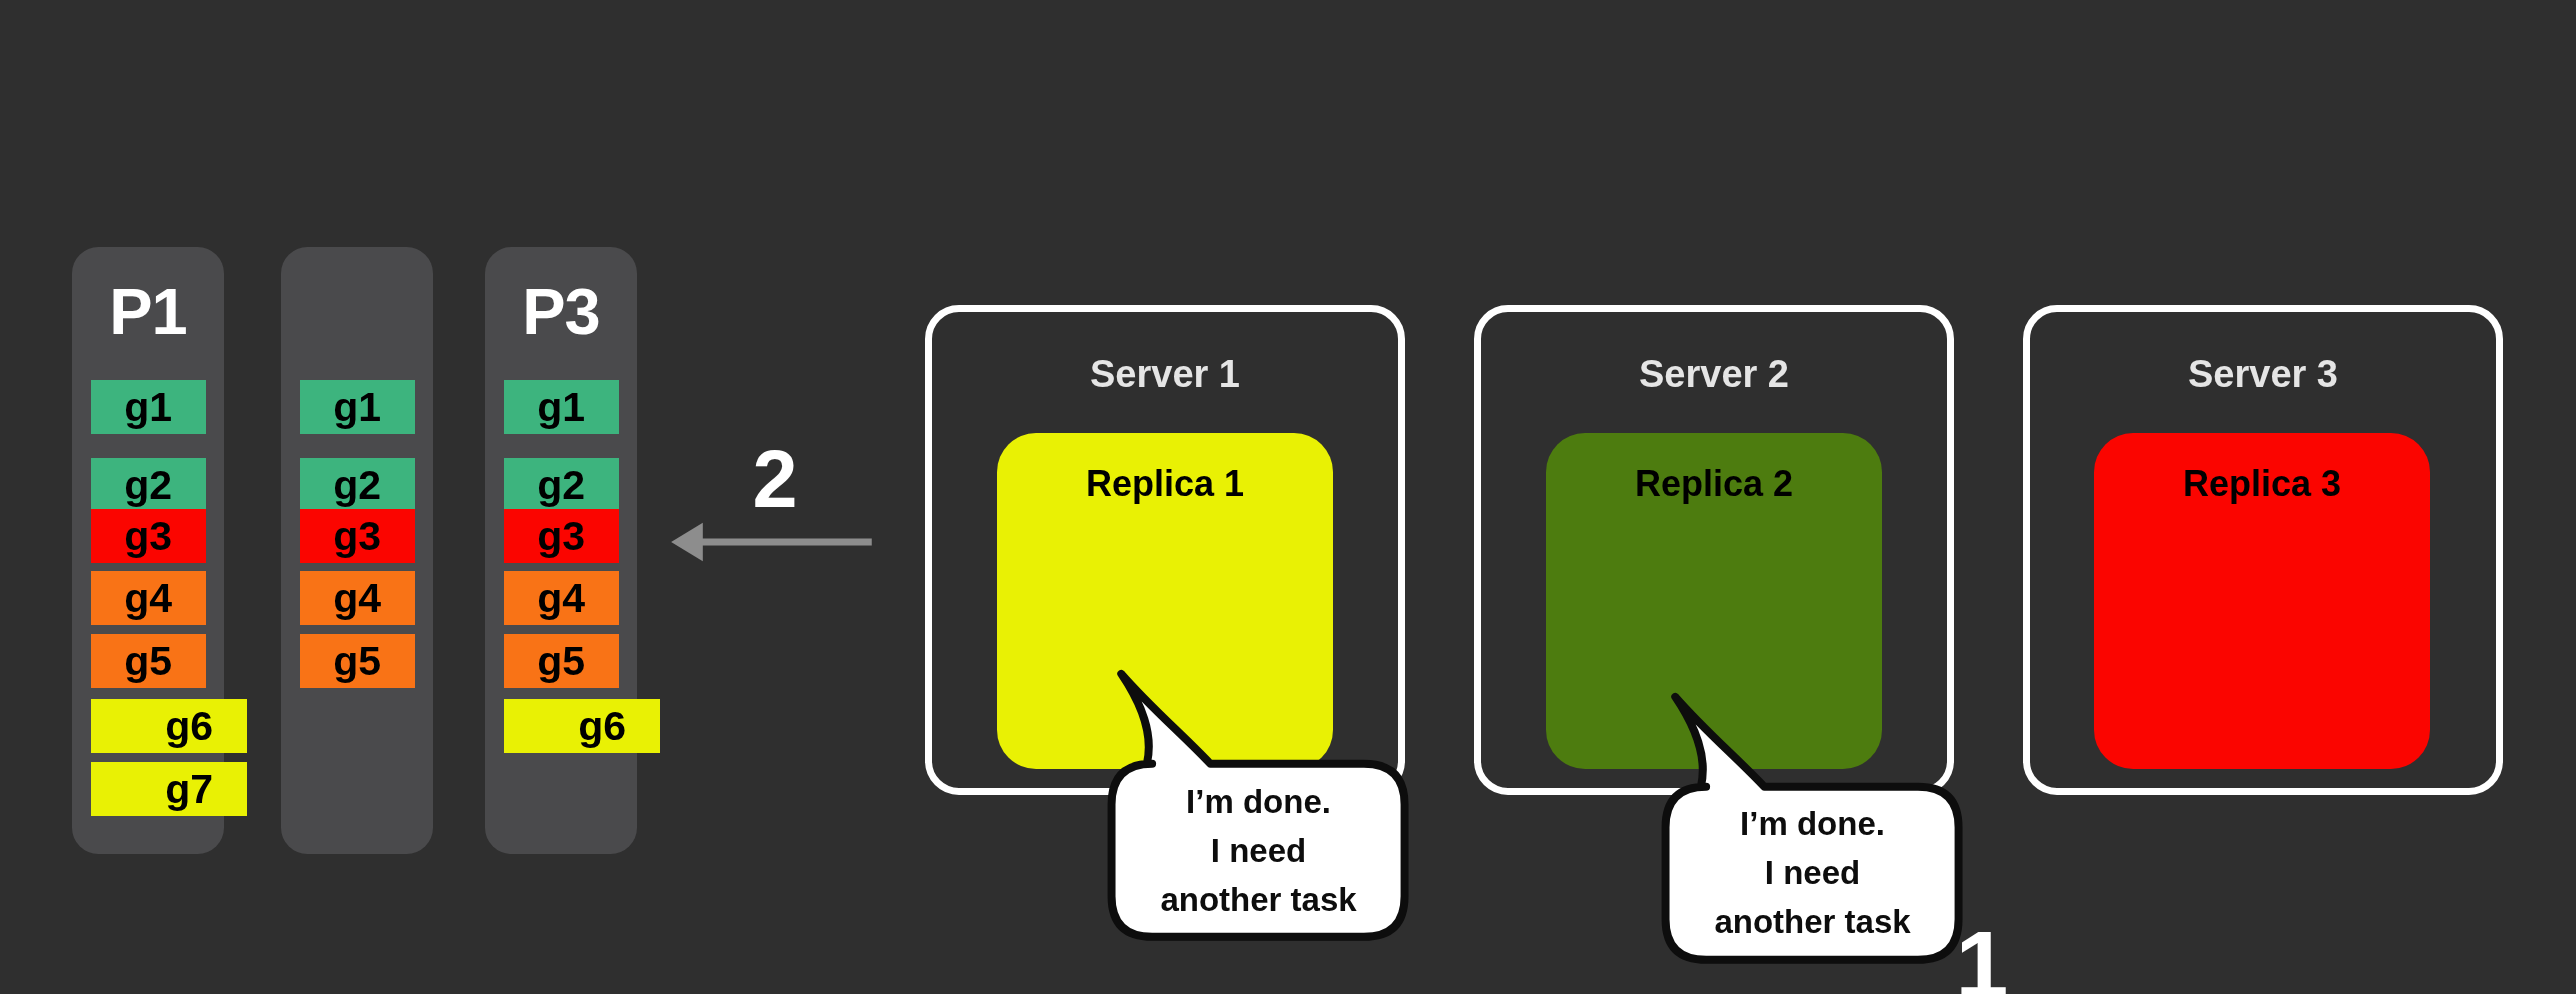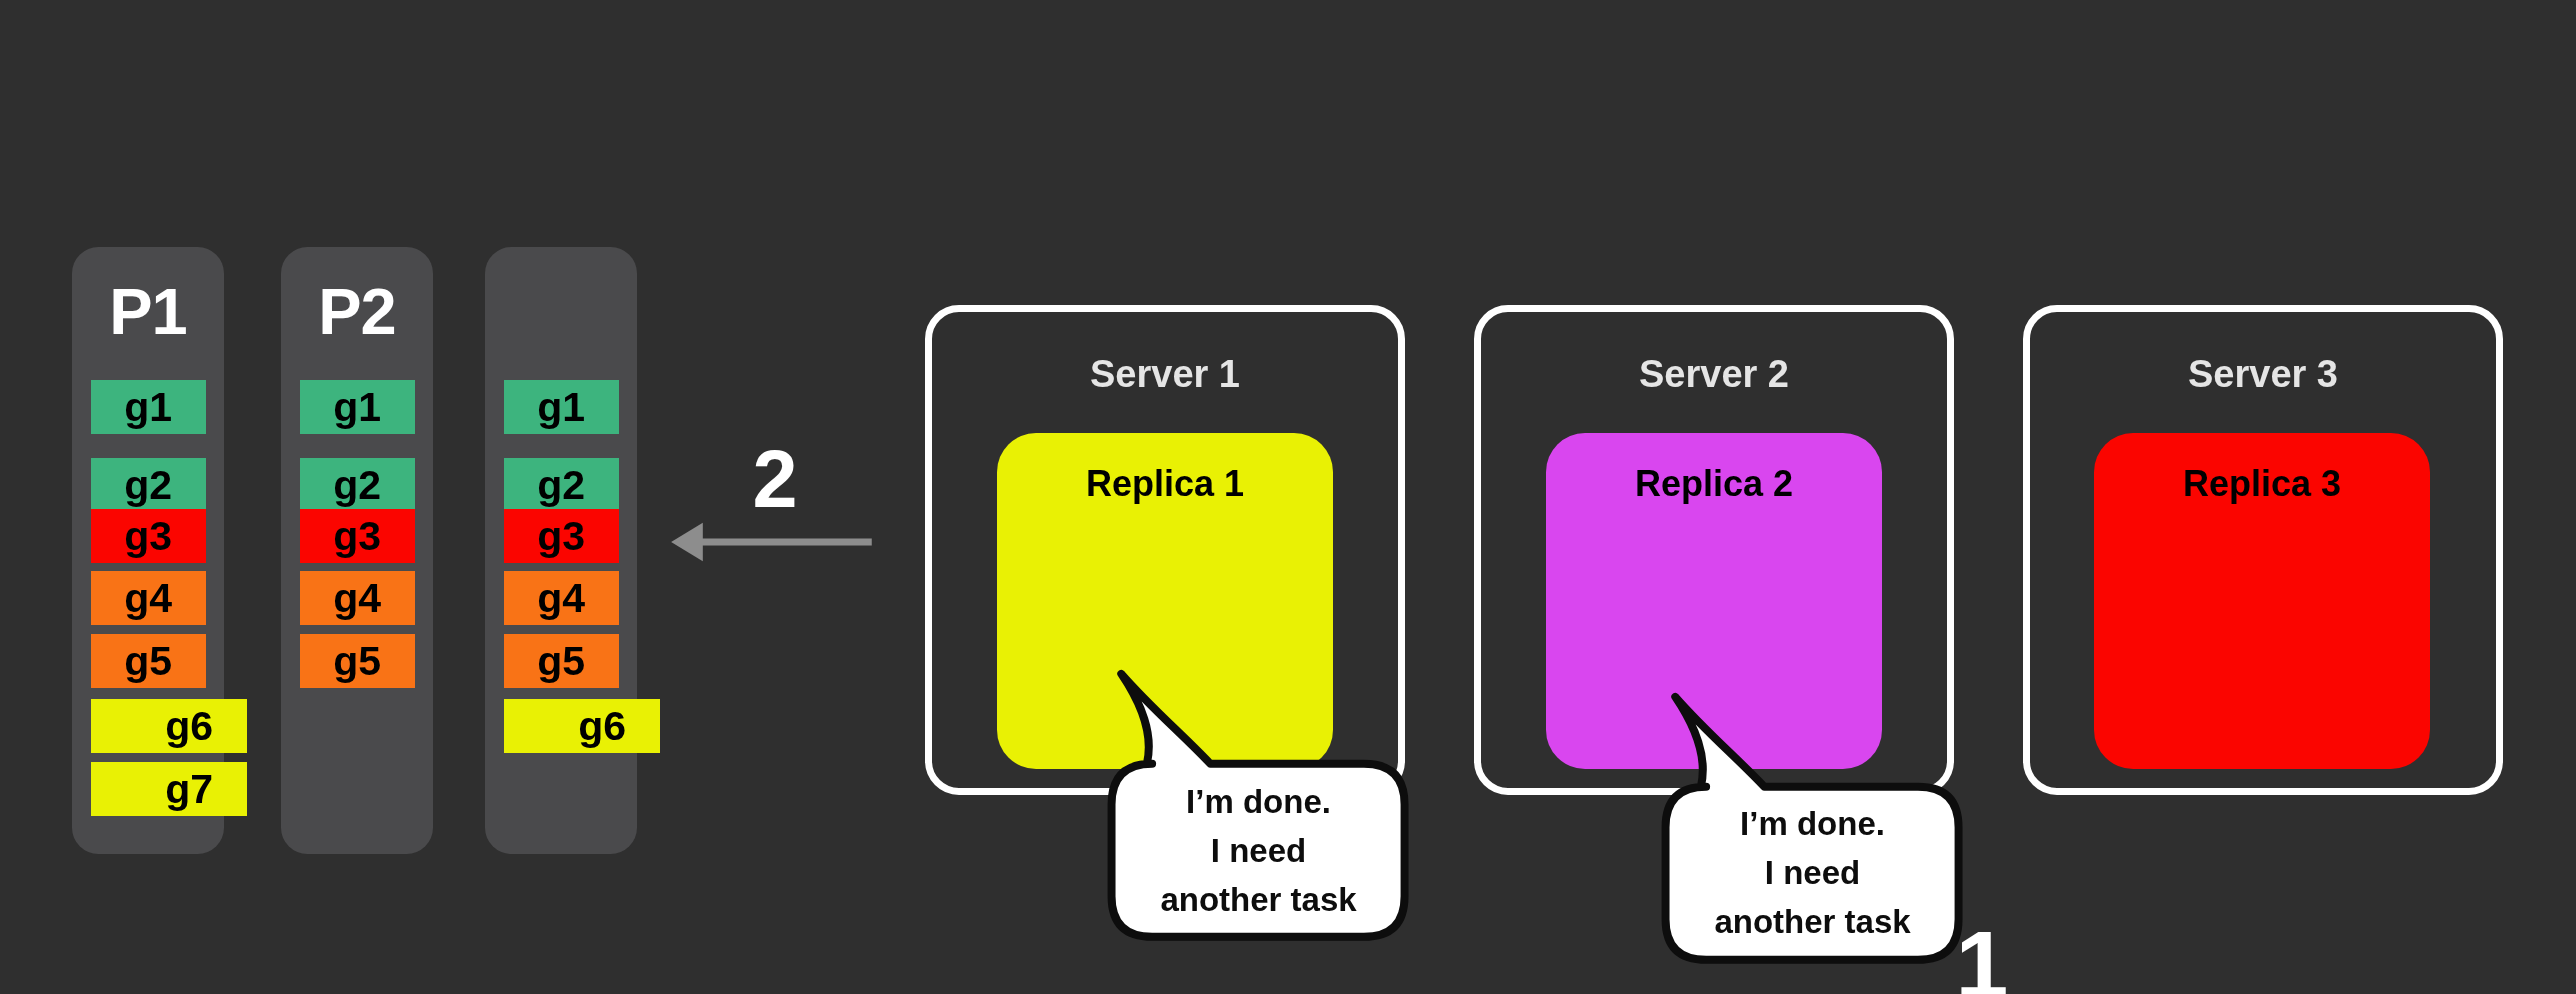--- a/index.html
+++ b/index.html
@@ -47,29 +47,29 @@
     <div class="pcell c-green  r0">g1</div>
     <div class="pcell c-green  r1">g2</div>
     <div class="pcell c-red    r2">g3</div>
     <div class="pcell c-orange r3">g4</div>
     <div class="pcell c-orange r4">g5</div>
     <div class="pcell c-yellow r5">g6</div>
     <div class="pcell c-yellow r6">g7</div>
   </div>
 
   <div class="pcol" style="left:281px">
-    <div class="pcol-header">P2</div>
     <div class="pcell c-green  r0">g1</div>
     <div class="pcell c-green  r1">g2</div>
     <div class="pcell c-red    r2">g3</div>
     <div class="pcell c-orange r3">g4</div>
     <div class="pcell c-orange r4">g5</div>
   </div>
 
   <div class="pcol" style="left:485px">
+    <div class="pcol-header">P3</div>
     <div class="pcell c-green  r0">g1</div>
     <div class="pcell c-green  r1">g2</div>
     <div class="pcell c-red    r2">g3</div>
     <div class="pcell c-orange r3">g4</div>
     <div class="pcell c-orange r4">g5</div>
     <div class="pcell c-yellow r5">g6</div>
   </div>
 
   <div id="step2" class="step-num">2</div>
   <svg class="arrow-svg" width="208" height="44" viewBox="0 0 235 50">
@@ -80,21 +80,21 @@
   <div class="server" style="left:925px">
     <div class="server-label">Server 1</div>
   </div>
   <div class="replica" style="left:997px;background:#e9f104">
     <div class="replica-label">Replica 1</div>
   </div>
 
   <div class="server" style="left:1474px">
     <div class="server-label">Server 2</div>
   </div>
-  <div class="replica" style="left:1546px;background:#d946ef">
+  <div class="replica" style="left:1546px;background:#4d7c0f">
     <div class="replica-label">Replica 2</div>
   </div>
 
   <div class="server" style="left:2023px">
     <div class="server-label">Server 3</div>
   </div>
   <div class="replica" style="left:2094px;background:#fb0500">
     <div class="replica-label">Replica 3</div>
   </div>
 

